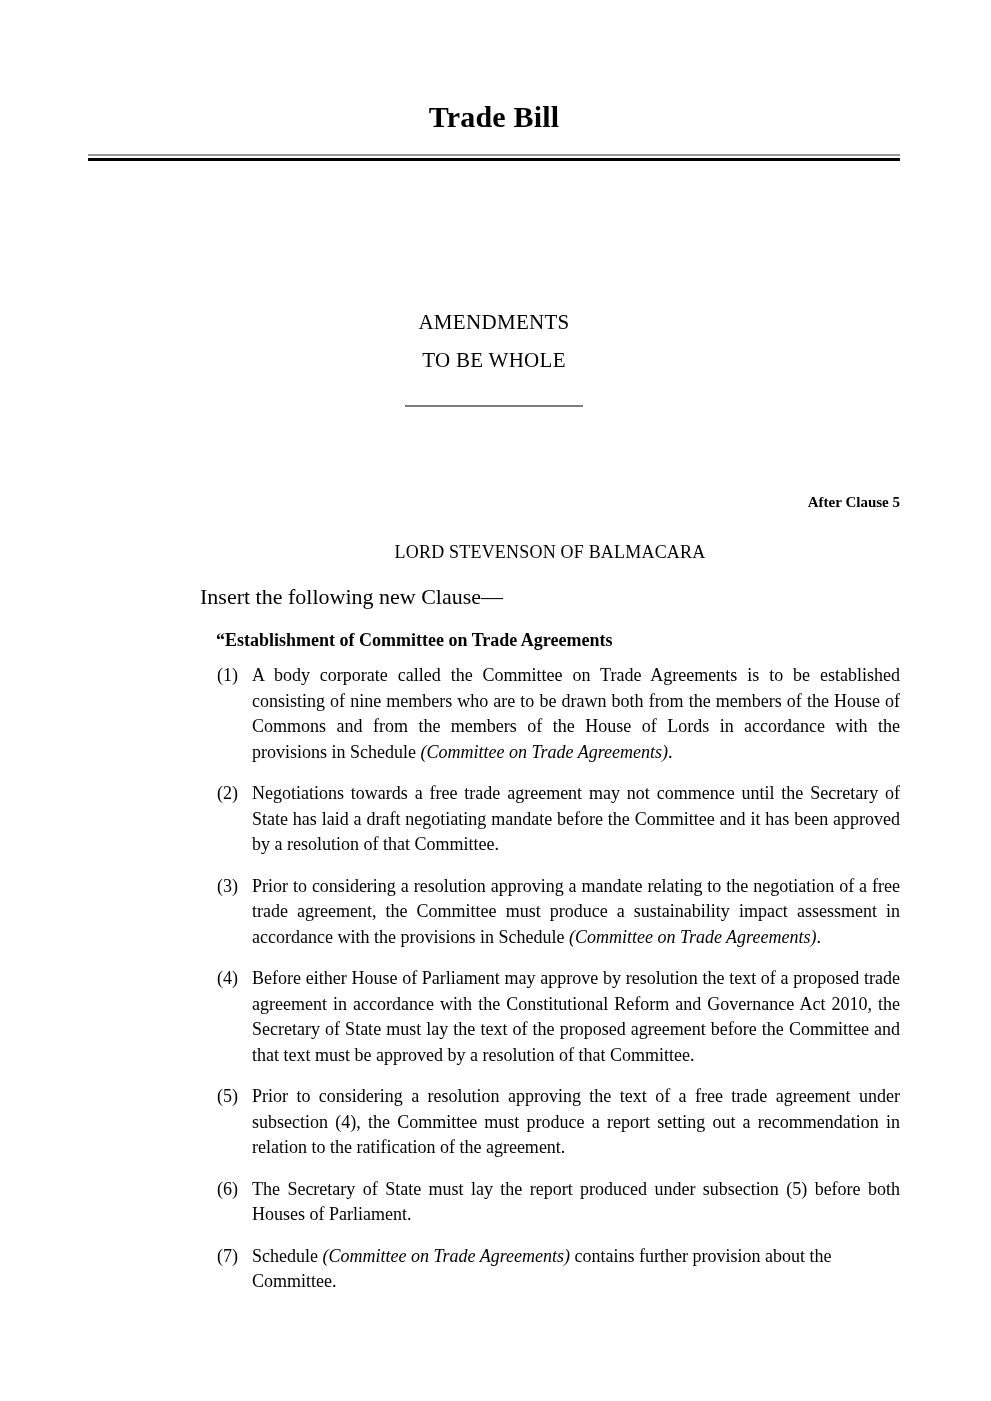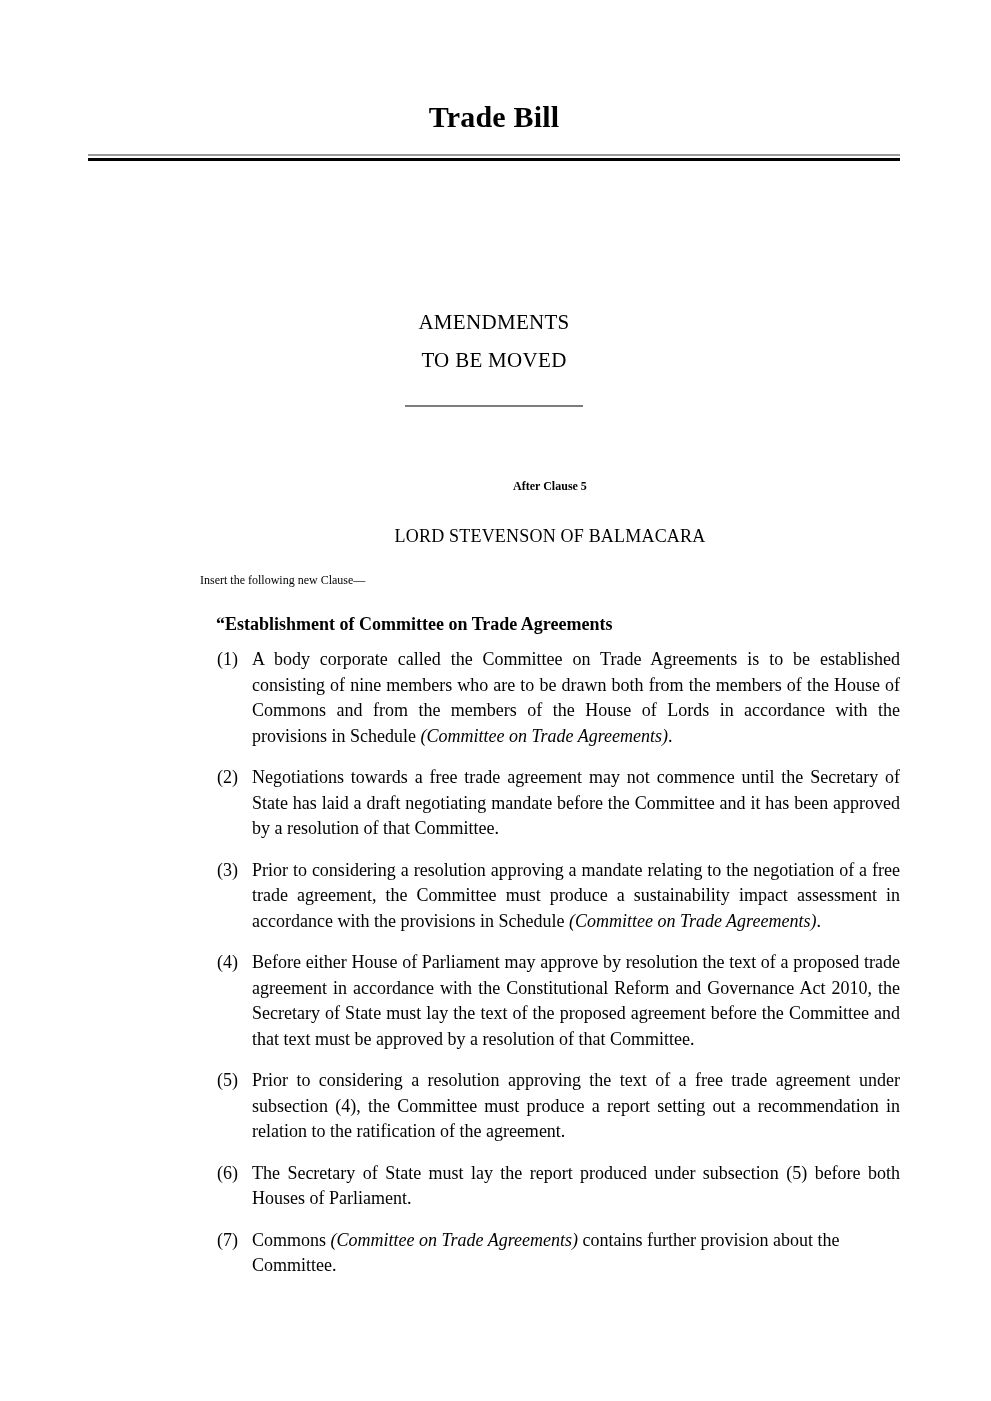--- a/index.html
+++ b/index.html
@@ -83,35 +83,35 @@
   }
 
   
   .amendment {
     position: absolute;
     left: 200px;
     top: 473px;
     width: 700px;
   }
   .clause-ref {
-    font-size: 12px;
+    font-size: 15px;
     font-weight: bold;
-    text-align: center;
+    text-align: right;
     line-height: 26px;
-    margin: 0 0 24px 0;
+    margin: 16px 0 24px 0;
   }
   .member-name {
     font-size: 18px;
     text-align: center;
     line-height: 26px;
     letter-spacing: 0.2px;
     margin: 8px 0 18px 0;
   }
   .instruction {
-    font-size: 12px;
+    font-size: 22px;
     line-height: 27px;
     margin: 0 0 17px 0;
     text-align: left;
   }
   .new-clause-title {
     font-size: 18px;
     font-weight: bold;
     line-height: 27px;
     margin: 0 0 9px 16px;
     text-align: left;
@@ -179,21 +179,21 @@
     <h1 class="doc-title">Trade Bill</h1>
     <div class="rule-double">
       <div class="r-thin"></div>
       <div class="r-gap"></div>
       <div class="r-thick"></div>
     </div>
   </div>
 
   <div class="heading-block">
     <div class="heading-line">AMENDMENTS</div>
-    <div class="heading-line">TO BE MOVED</div>
+    <div class="heading-line">TO BE WHOLE</div>
     <div class="short-rule-wrap">
       <div class="short-rule"></div>
     </div>
   </div>
 
   <div class="amendment">
     <div class="clause-ref">After Clause 5</div>
 
     <div class="member-name">LORD STEVENSON OF BALMACARA</div>
 
@@ -221,19 +221,19 @@
         <li class="subsection">
           <span class="num">(5)</span>
           <span class="body-text"><span>Prior to considering a resolution approving the text of a free trade agreement under subsection (4), the Committee must produce a report setting out a recommendation in relation to the ratification of the agreement.</span></span>
         </li>
         <li class="subsection">
           <span class="num">(6)</span>
           <span class="body-text"><span>The Secretary of State must lay the report produced under subsection (5) before both Houses of Parliament.</span></span>
         </li>
         <li class="subsection no-justify">
           <span class="num">(7)</span>
-          <span class="body-text"><span>Commons </span><span class="sched-ital">(Committee on Trade Agreements)</span><span> contains further provision about the Committee.</span></span>
+          <span class="body-text"><span>Schedule </span><span class="sched-ital">(Committee on Trade Agreements)</span><span> contains further provision about the Committee.</span></span>
         </li>
       </ol>
   </div>
 
 
 </div>
 
 </body></html>

